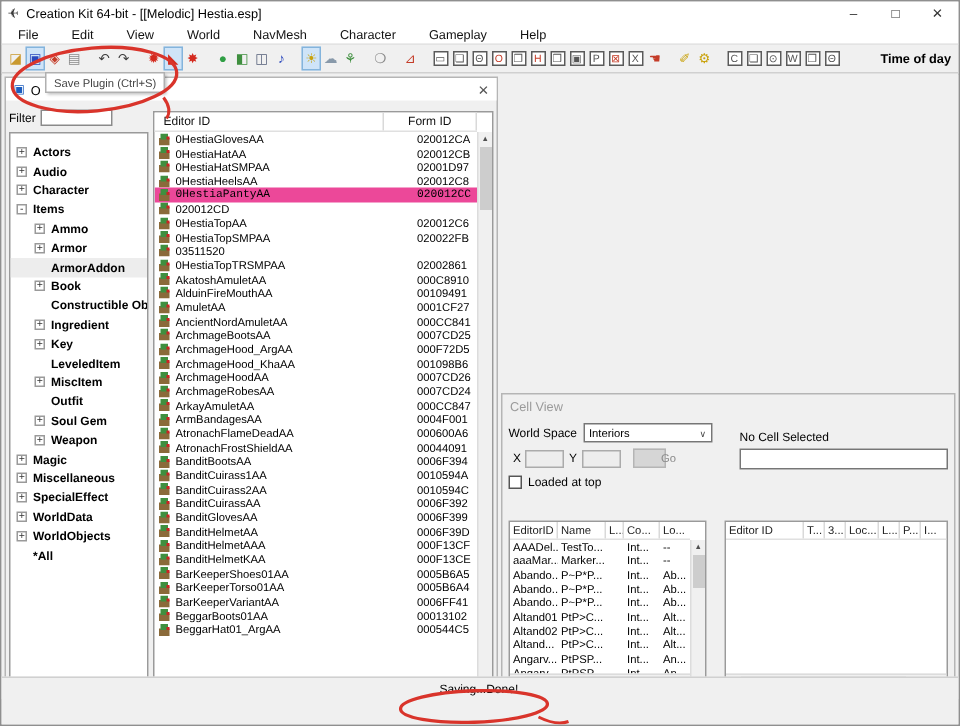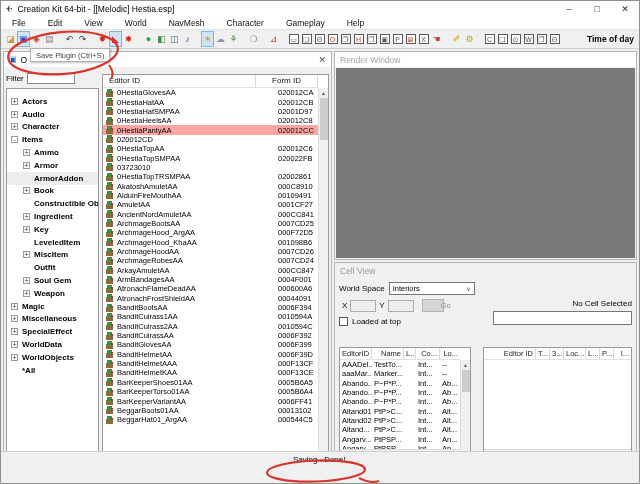--- a/index.html
+++ b/index.html
@@ -55,21 +55,21 @@
   .vscroll .arr { height:10px; line-height:10px; font-size:5px; color:#505050; }
   .vscroll .thumb { width:8px; background:#cdcdcd; }
   .ow-right { flex:1; padding:6px 2px 1px 2px; }
   .list-box { background:#fff; border:1px solid #9a9a9a; height:100%; position:relative; overflow:hidden; }
   .list-head { height:13px; display:flex; border-bottom:1px solid #e0e0e0; background:#fff; margin-right:10px; }
   .list-head .th { font-size:8px; color:#111; padding:1px 6px; border-right:1px solid #d9d9d9; }
   .list-head .th:nth-of-type(1) { flex:1; }
   .list-head .th:nth-of-type(2) { width:62px; text-align:center; }
   .list-body { position:absolute; top:13px; left:0; right:10px; bottom:10px; overflow:hidden; }
   .lrow { height:9.35px; display:flex; align-items:center; font-size:7.5px; white-space:nowrap; }
-  .lrow.sel { background:#fca5a5; }
+  .lrow.sel { background:#ec4899;font-family:Liberation Mono, monospace; }
   .lrow .rowicon { width:9px; height:8px; margin:0 3px 0 2px; flex:0 0 auto; }
   .lrow .eid { flex:1; overflow:hidden; }
   .lrow .fid { width:40px; flex:0 0 auto; }
   
   .render-window { left:333px; top:1px; right:2px; height:209px; padding:0; }
   .rw-viewport { position:absolute; top:16px; left:1px; right:1px; bottom:1px; background:#7a7a7a; }
   .cell-view { left:333px; top:212px; right:2px; bottom:1px; padding:2px 4px; }
   .cv-title { font-size:8.5px; color:#9a9a9a; margin:1px 0 6px 1px; }
   .cv-top { display:flex; }
   .cv-left-controls { width:142px; }
@@ -78,27 +78,27 @@
   .dropdown { width:86px; height:13px; background:#fff; border:1px solid #767676; display:flex; align-items:center; font-size:7.5px; padding-left:3px; }
   .dropdown .chev { margin-left:auto; font-size:6px; color:#444; padding-right:3px; }
   .xy-row { display:flex; align-items:center; margin-top:4px; }
   .xy-label { font-size:8px; margin:0 3px; }
   .xy-input { width:26px; height:12px; background:#ededed; border:1px solid #ababab; }
   .go-btn { width:22px; height:13px; margin-left:8px; background:#d6d6d6; border:1px solid #b5b5b5; color:#8a8a8a; font-size:7.5px; text-align:center; line-height:11px;padding-left:18px; }
   .chk-row { display:flex; align-items:center; margin-top:5px; }
   .chk { width:9px; height:9px; background:#fff; border:1px solid #555; margin-right:4px; }
   .chk-label { font-size:8px; }
   .cv-right-controls { flex:1; margin-left:12px; }
-  .ncs-label { font-size:8px; text-align:right; margin-top:17px; }
+  .ncs-label { font-size:8px; text-align:left; margin-top:5px; }
   .ncs-box { height:14px; background:#fff; border:1px solid #767676; margin-top:3px; }
   .cv-tables { display:flex; margin-top:6px; position:absolute; left:4px; right:4px; top:78px; bottom:4px; }
   .cv-table { background:#fff; border:1px solid #9a9a9a; position:relative; overflow:hidden; }
   .cv-table.left { width:132px; }
   .cv-table.right { flex:1; margin-left:12px; }
-  .cv-head { display:flex; height:12px; border-bottom:1px solid #e0e0e0;text-align:right; }
+  .cv-head { display:flex; height:12px; border-bottom:1px solid #e0e0e0; }
   .cv-head .th { font-size:7.5px; color:#222; padding:1px 2px; border-right:1px solid #d9d9d9; overflow:hidden; white-space:nowrap; }
   .cv-table.left .cv-head { margin-right:10px; }
   .cv-table.left .th:nth-of-type(1){ width:32px; }
   .cv-table.left .th:nth-of-type(2){ width:32px; }
   .cv-table.left .th:nth-of-type(3){ width:12px; }
   .cv-table.left .th:nth-of-type(4){ width:24px; }
   .cv-table.left .th:nth-of-type(5){ flex:1; border-right:none; }
   .cv-table.right .th:nth-of-type(1){ width:52px; }
   .cv-table.right .th:nth-of-type(2){ width:14px; }
   .cv-table.right .th:nth-of-type(3){ width:14px; }
@@ -534,21 +534,21 @@
                 <span class="eid">0HestiaTopSMPAA</span>
                 <span class="fid">020022FB</span>
               </div>
 
               <div class="lrow">
                 <svg class="rowicon" viewBox="0 0 9 8">
                   <rect x="1" y="3" width="7" height="5" fill="#8a6a3a"></rect>
                   <rect x="2" y="0" width="5" height="4" fill="#3f8f3f"></rect>
                   <rect x="6" y="2" width="2" height="2" fill="#cc2222"></rect>
                 </svg>
-                <span class="fid">03723010</span>
+                <span class="fid">03511520</span>
               </div>
 
               <div class="lrow">
                 <svg class="rowicon" viewBox="0 0 9 8">
                   <rect x="1" y="3" width="7" height="5" fill="#8a6a3a"></rect>
                   <rect x="2" y="0" width="5" height="4" fill="#3f8f3f"></rect>
                   <rect x="6" y="2" width="2" height="2" fill="#cc2222"></rect>
                 </svg>
                 <span class="eid">0HestiaTopTRSMPAA</span>
                 <span class="fid">02002861</span>
@@ -824,26 +824,20 @@
           <div class="hscroll" style="right:10px">
             <span class="arr">◀</span>
             <span class="thumb" style="width:120px"></span>
             <span class="arr" style="margin-left:auto">▶</span>
           </div>
         </div>
       </div>
     </div>
   </div>
 
-  <div class="panel render-window">
-    <div class="p-title">
-      <span>Render Window</span>
-    </div>
-    <div class="rw-viewport"></div>
-  </div>
 
   <div class="panel cell-view">
     <div class="cv-title">Cell View</div>
     <div class="cv-top">
       <div class="cv-left-controls">
         <div class="ws-row">
           <span class="ws-label">World Space</span>
           <div class="dropdown">
             <span>Interiors</span>
             <span class="chev">∨</span>

